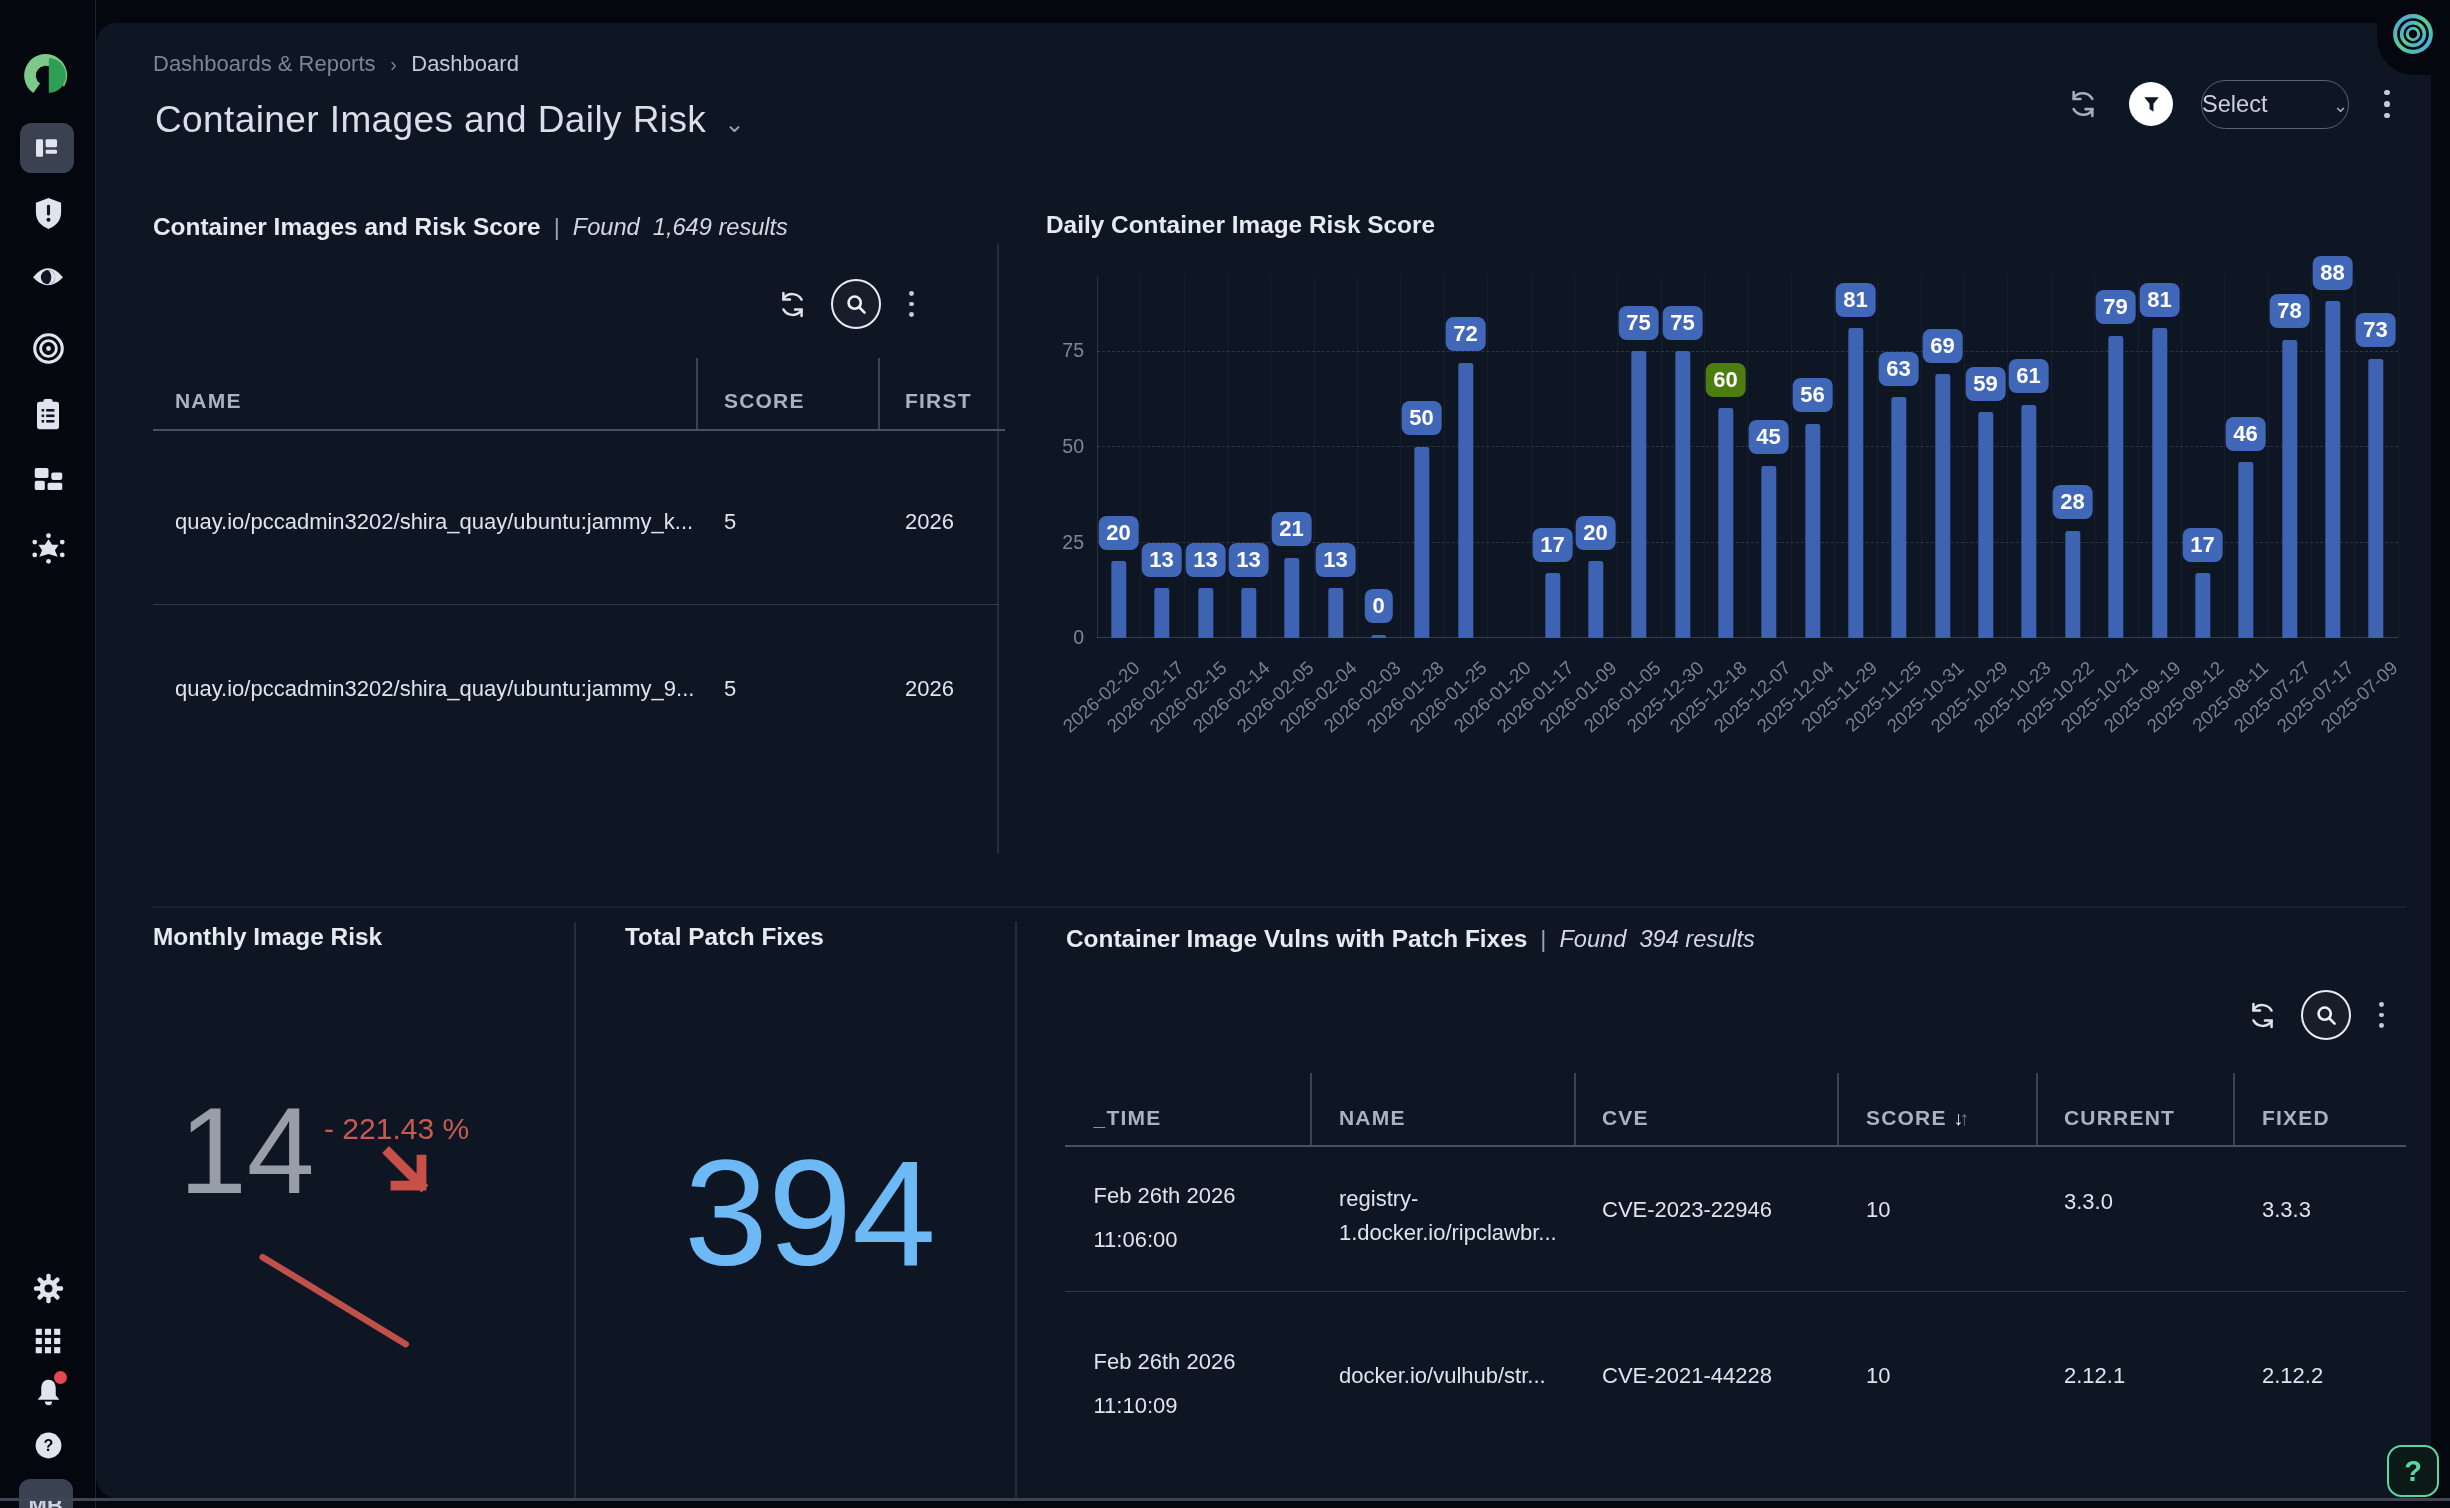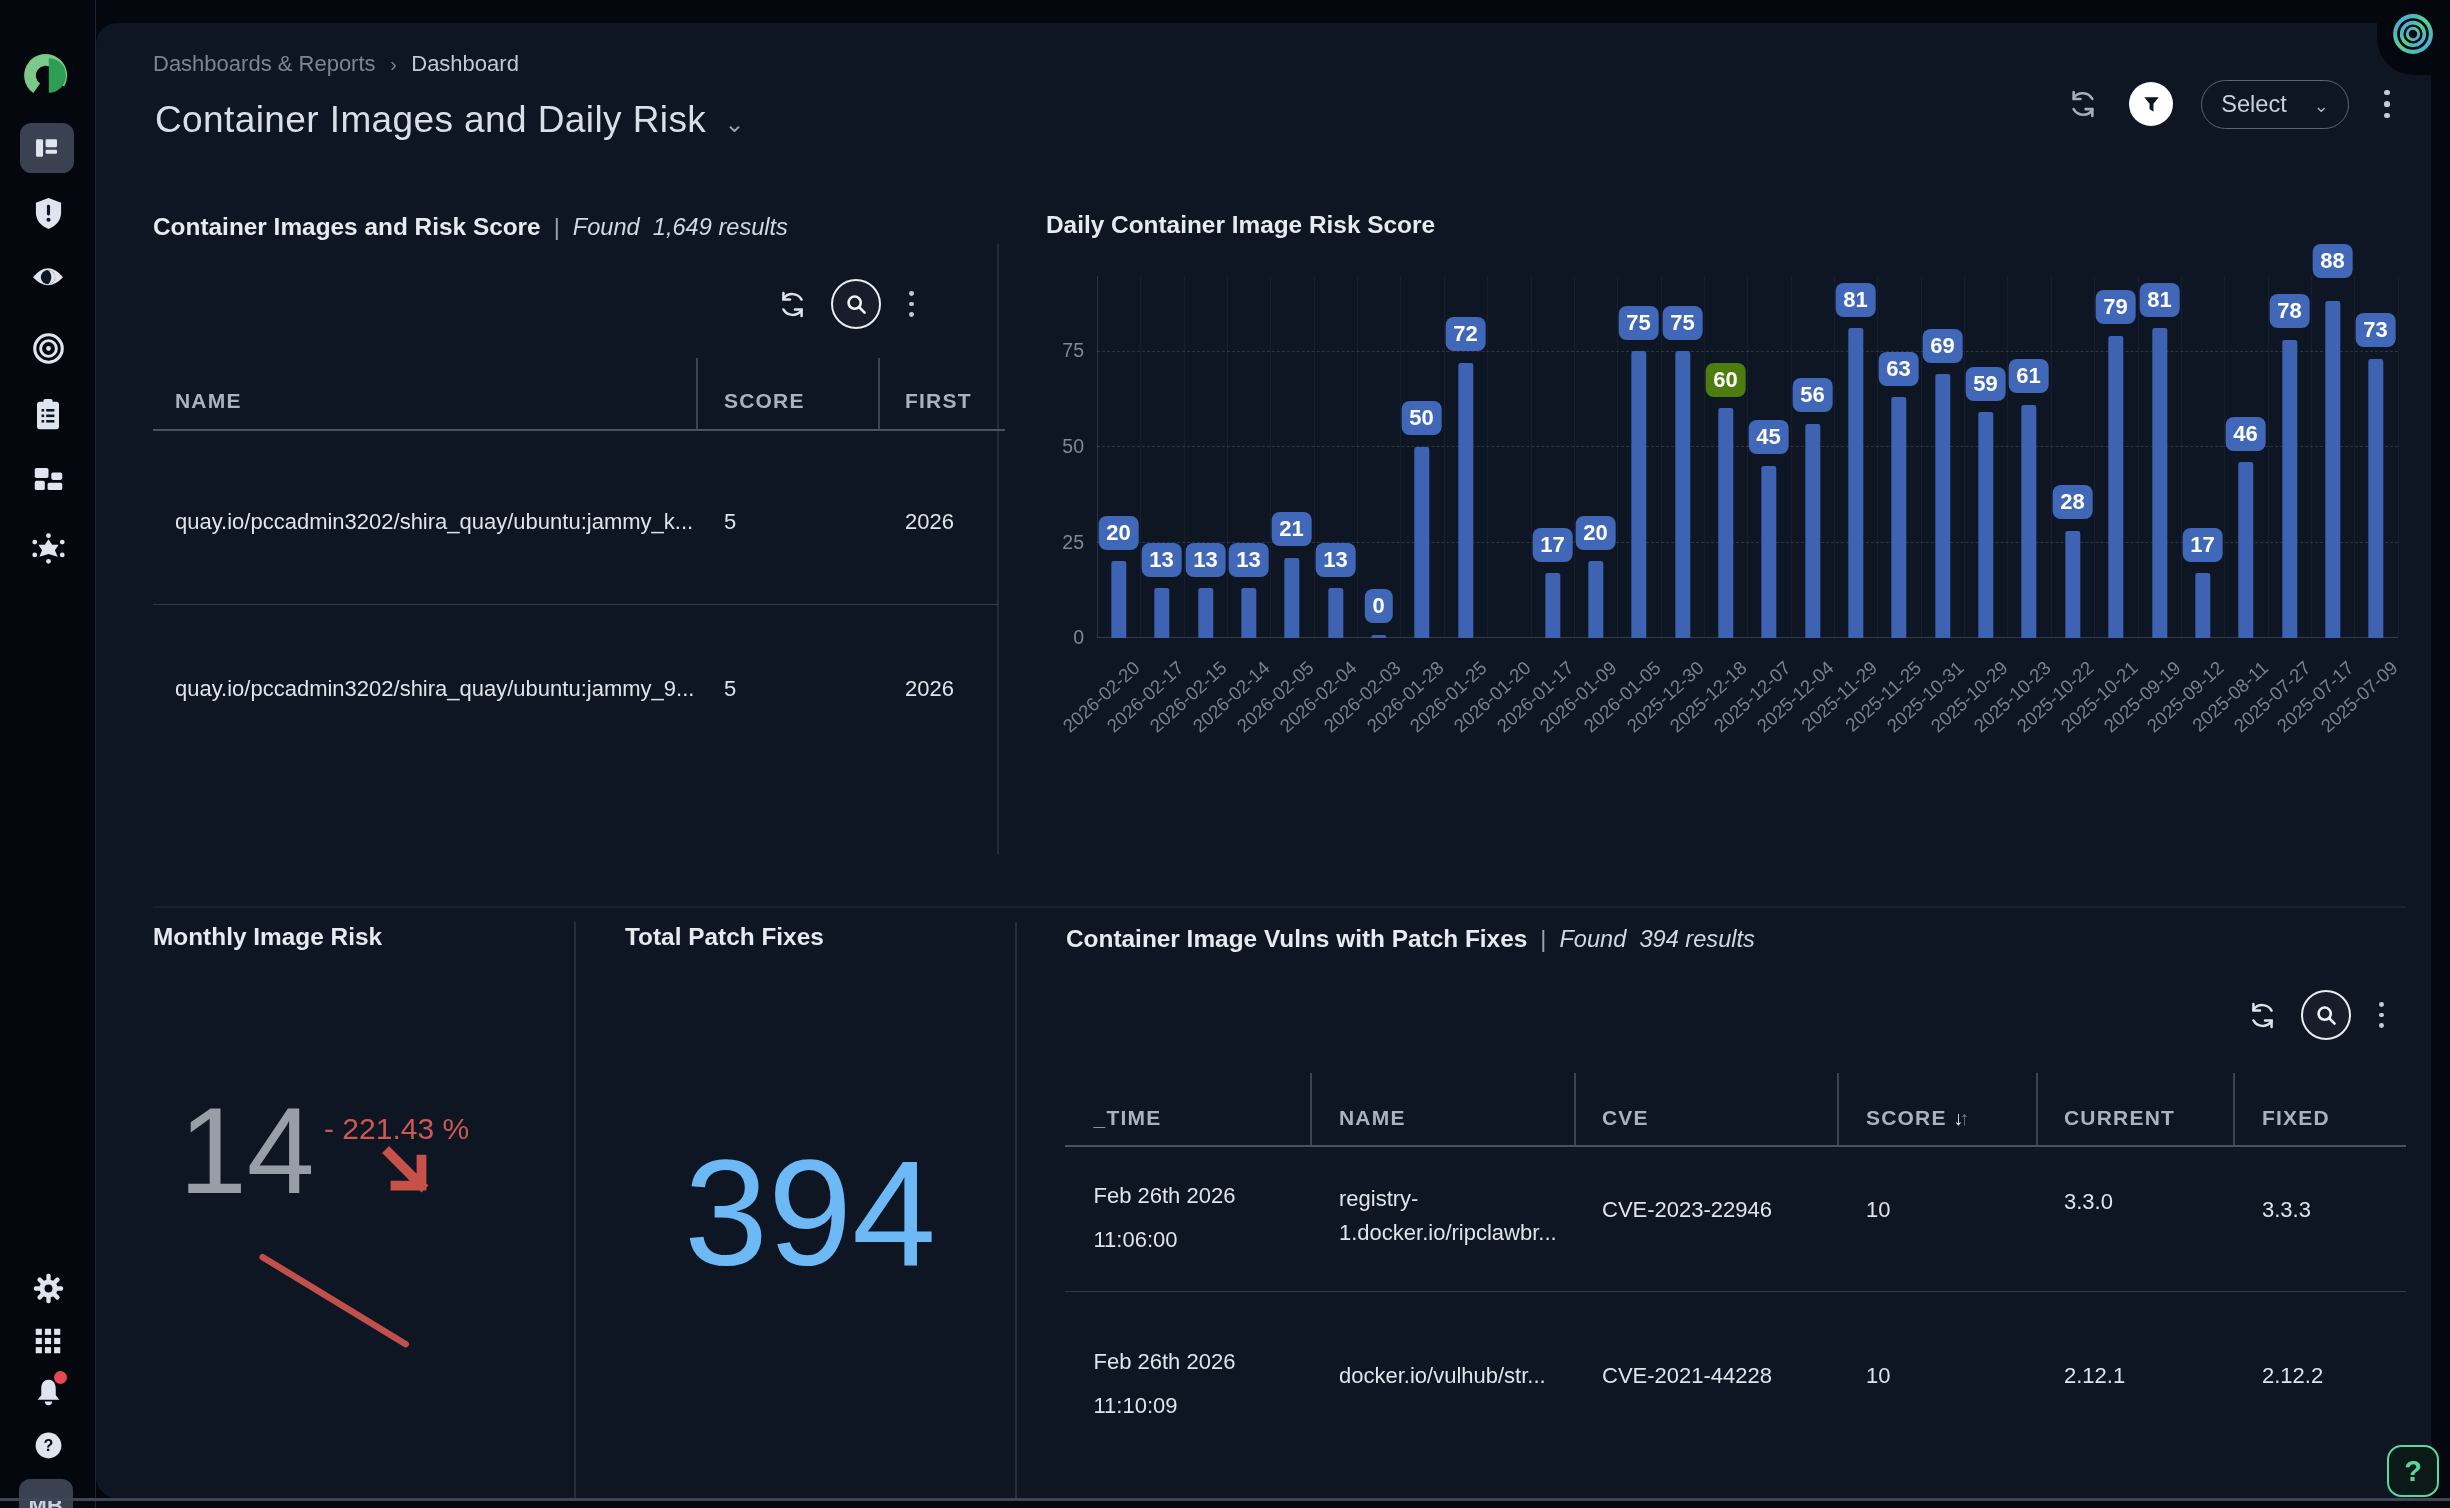--- a/index.html
+++ b/index.html
@@ -27,21 +27,21 @@
   .breadcrumb { position:absolute; left:153px; top:50px; font-size:22px; color:#7d8594; display:flex; gap:14.6px; align-items:center; }
   .crumb-current { color:#c2c9d6; }
   .crumb-chev { color:#7d8594; font-size:19.5px; }
   .page-title-row { position:absolute; left:154px; top:99px; display:flex; align-items:center; gap:18px; }
   .page-title { font-size:37px; color:#d9dfe9; letter-spacing:0.4px; }
   .title-chev { color:#9aa2b2; font-size:24.4px; transform:translateY(3.3px); }
 
   .topbar { position:absolute; left:2065px; top:78px; height:52px; display:flex; align-items:center; gap:28px; z-index:7; }
   .icon-plain { width:36px; height:36px; display:flex; align-items:center; justify-content:center; }
   .filter-btn { width:44px; height:44px; border-radius:50%; background:#ffffff; display:flex; align-items:center; justify-content:center; }
-  .select-btn { width:148px; height:49px; border:1.6px solid #5b6374; border-radius:26px; color:#c9d0dc; font-size:23.6px; display:flex; align-items:center; justify-content:center; gap:27px; background:transparent; }
+  .select-btn { width:148px; height:49px; border:1.6px solid #5b6374; border-radius:26px; color:#c9d0dc; font-size:23.6px; display:flex; align-items:center; justify-content:space-between; gap:27px; background:transparent; }
   .select-chev { font-size:18px; color:#aab1bf; transform:translateY(1.6px); }
   .kebab { display:flex; flex-direction:column; gap:5.7px; align-items:center; width:19.5px; }
   .kebab i { width:5.7px; height:5.7px; border-radius:50%; background:#c3cad6; }
 
   
   .panel-title { font-size:24.4px; font-weight:bold; color:#e6eaf1; }
   .found { font-size:23.6px; font-style:italic; color:#d2d8e2; white-space:pre; }
   .pipe { color:#9aa2b2; font-size:23.6px; padding:0 13px; }
   .mini-icons { position:absolute; display:flex; align-items:center; gap:21px; }
   .search-circle { width:50px; height:50px; border-radius:50%; border:2.4px solid #e8ecf2; display:flex; align-items:center; justify-content:center; background:#171d2b; }
@@ -325,21 +325,21 @@
       <div class="slot" style="left: 1127px; width: 43px;">
         <div class="bar" style="height: 176px; background: rgb(61, 99, 178);"></div>
         <div class="badge" style="bottom: 187px; background: rgb(65, 104, 184);">46</div>
       </div>
       <div class="slot" style="left: 1171px; width: 43px;">
         <div class="bar" style="height: 298px; background: rgb(61, 99, 178);"></div>
         <div class="badge" style="bottom: 310px; background: rgb(65, 104, 184);">78</div>
       </div>
       <div class="slot" style="left: 1214px; width: 43px;">
         <div class="bar" style="height: 337px; background: rgb(61, 99, 178);"></div>
-        <div class="badge" style="bottom: 360px; background: rgb(65, 104, 184);">88</div>
+        <div class="badge" style="bottom: 348px; background: rgb(65, 104, 184);">88</div>
       </div>
       <div class="slot" style="left: 1257px; width: 43px;">
         <div class="bar" style="height: 279px; background: rgb(61, 99, 178);"></div>
         <div class="badge" style="bottom: 291px; background: rgb(65, 104, 184);">73</div>
       </div>
     </div>
   <div id="xlabels">
       <div class="xlab" style="right: 1268px;">2026-02-20</div>
       <div class="xlab" style="right: 1224px;">2026-02-17</div>
       <div class="xlab" style="right: 1181px;">2026-02-15</div>

